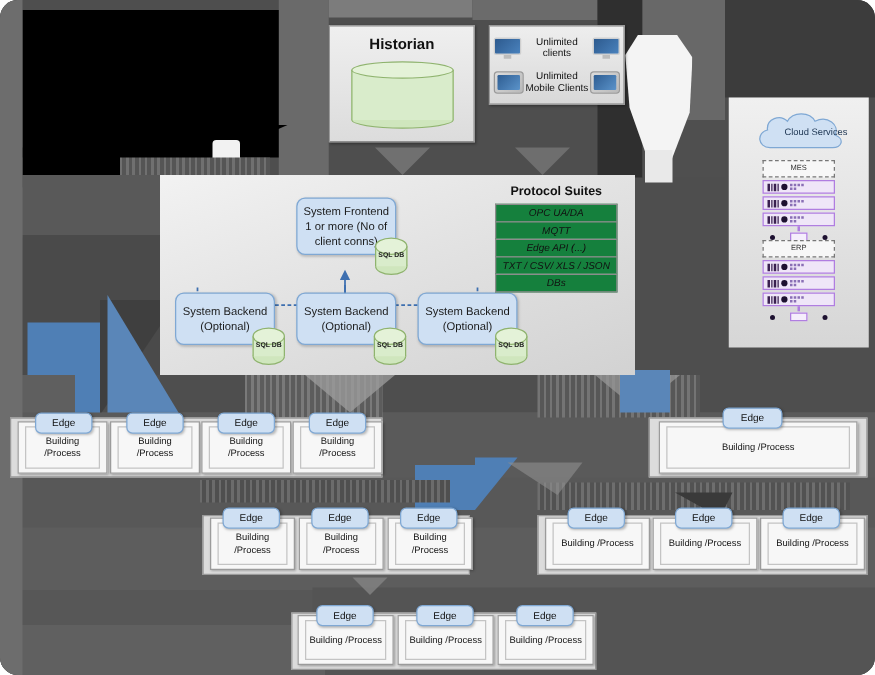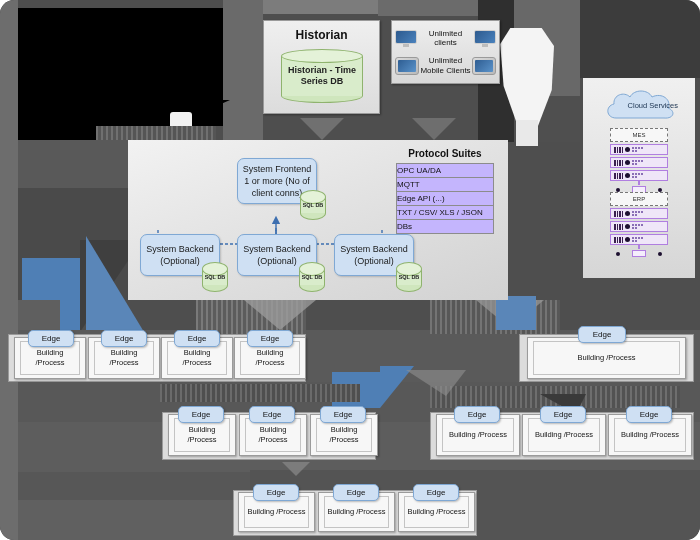--- a/index.html
+++ b/index.html
@@ -134,22 +134,22 @@
   .sqlcyl{width:26px;height:30px;}
   .sqlcyl .lbl{font-size:5.5px;}
   .sql-fe{left:300px;top:190px;}
   .sql-b1{left:202px;top:262px;}
   .sql-b2{left:299px;top:262px;}
   .sql-b3{left:396px;top:262px;}
 
   
   .proto{position:absolute;left:396px;top:148px;width:98px;}
   .proto h4{margin:0 0 4px;text-align:center;font-size:10px;font-weight:bold;color:#111;}
-  .proto .p{background:#c4b5fd;border:1px solid #8c8c8c;border-bottom:none;
-    font-size:8px;color:#111;padding:2px 0;}
+  .proto .p{background:#15803d;border:1px solid #8c8c8c;border-bottom:none;text-align:center;
+    font-size:8px;color:#111;padding:2px 0;font-style:italic;}
   .proto .p:last-child{border-bottom:1px solid #8c8c8c;}
 
   svg.links{position:absolute;left:128px;top:140px;width:380px;height:160px;overflow:visible;}
 
   
   .cloudcol{left:583px;top:78px;width:112px;height:200px;background:linear-gradient(180deg,#f0f0f0,#d6d6d6);
      border:none;box-shadow:none;}
   .cloud{position:absolute;left:602px;top:88px;width:76px;height:38px;}
   .cloud svg{width:100%;height:100%;}
   .cloudtxt{position:absolute;left:602px;top:101px;width:76px;text-align:right;font-size:7.5px;color:#1b3350;}
@@ -233,21 +233,20 @@
     <div class="shape wedge-e"></div>
     <div class="shape panel-ul"></div>
   </div>
 
   <div class="card historian">
     <div class="historian-title">Historian</div>
     <div class="cyl hist-cyl">
       <div class="bot"></div>
         <div class="body"></div>
         <div class="top"></div>
-      <div class="lbl">Historian - Time<br>Series DB</div>
     </div>
   </div>
 
   <div class="card clients">
     <div class="row crow1">
       <div class="mon">
           <div class="scr"></div>
           <div class="stand"></div>
         </div>
       <div class="ctext">Unlimited<br>clients</div>

